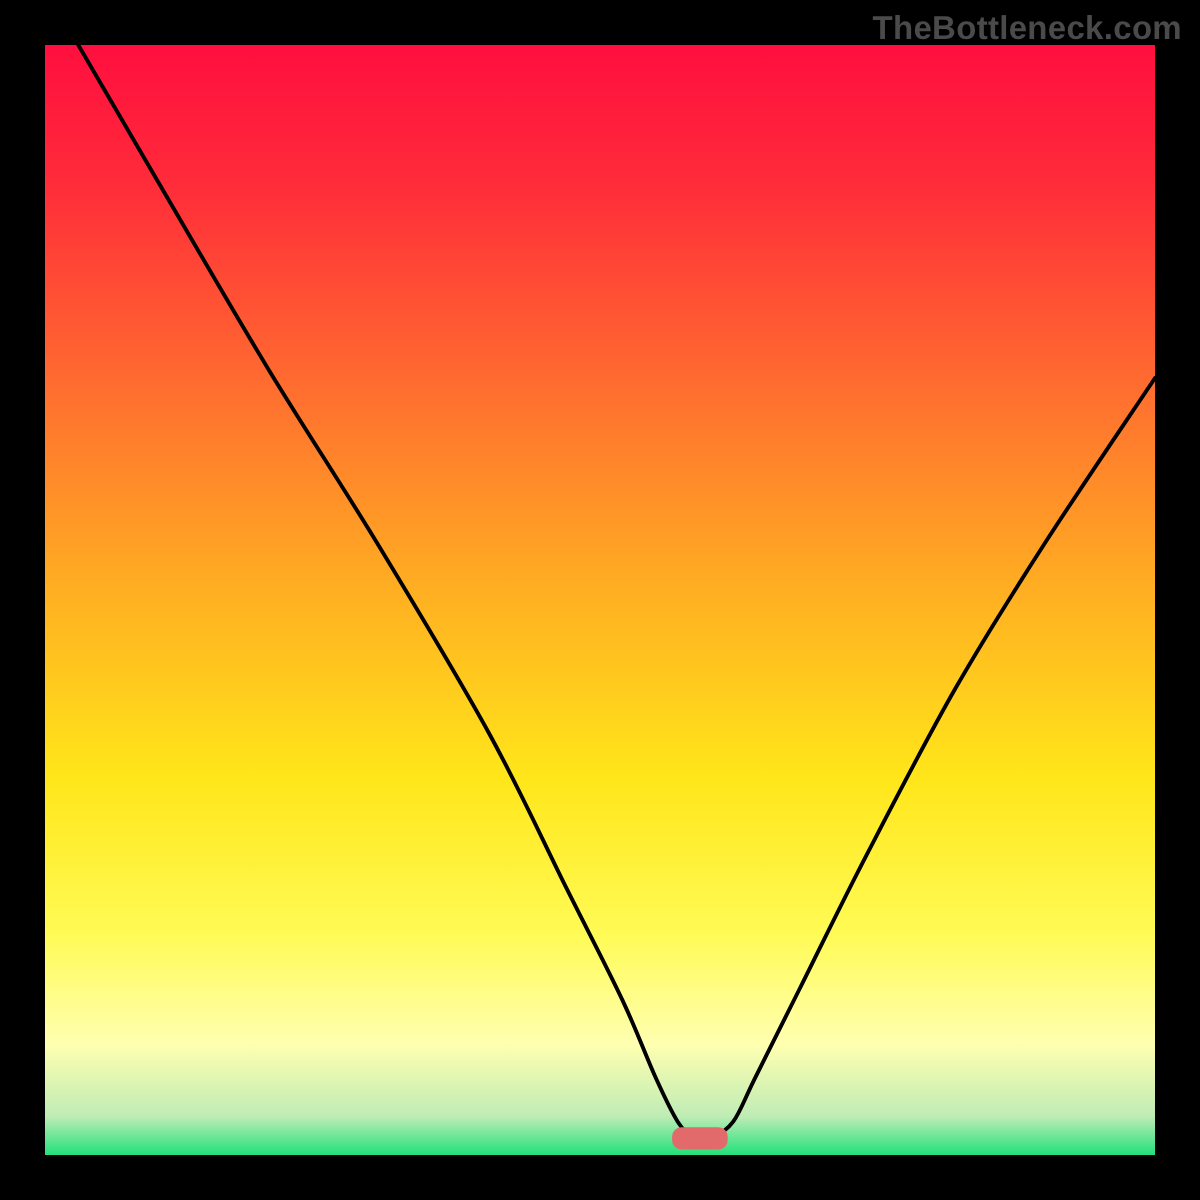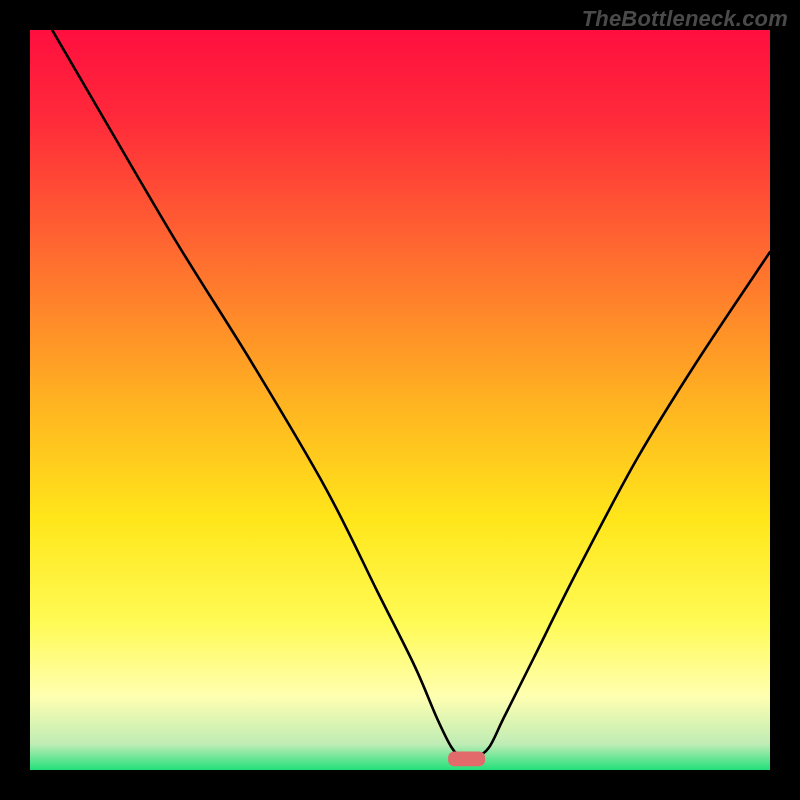--- a/index.html
+++ b/index.html
@@ -25,21 +25,20 @@
   }
   .watermark {
     position: absolute;
     top: 6px;
     right: 12px;
     font-family: Arial, Helvetica, sans-serif;
     font-size: 22px;
     font-weight: 600;
     color: #4a4a4a;
     letter-spacing: 0.2px;
-    font-style: italic;
   }
   svg { display: block; }
 </style>
 </head>
 <body>
 
 <div class="frame">
   <div class="watermark">TheBottleneck.com</div>
 
   <div class="plot-area">

